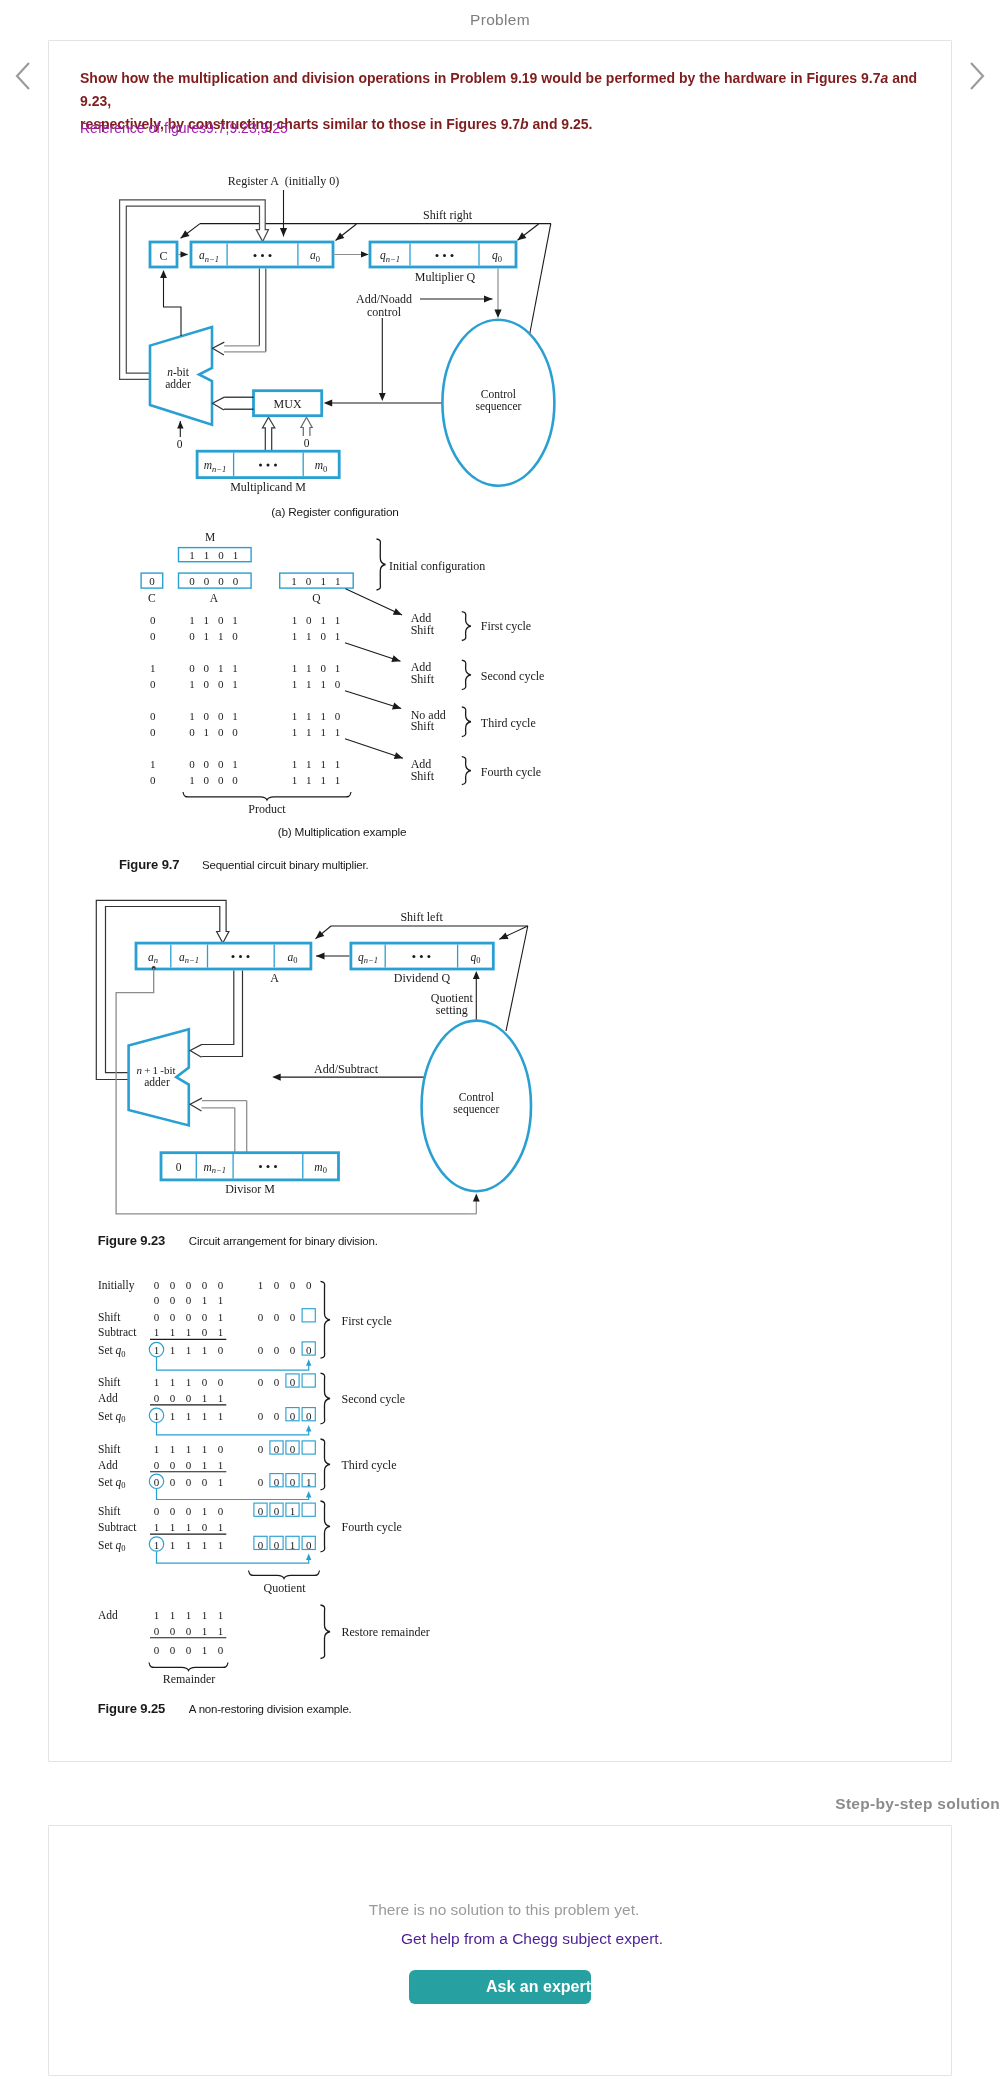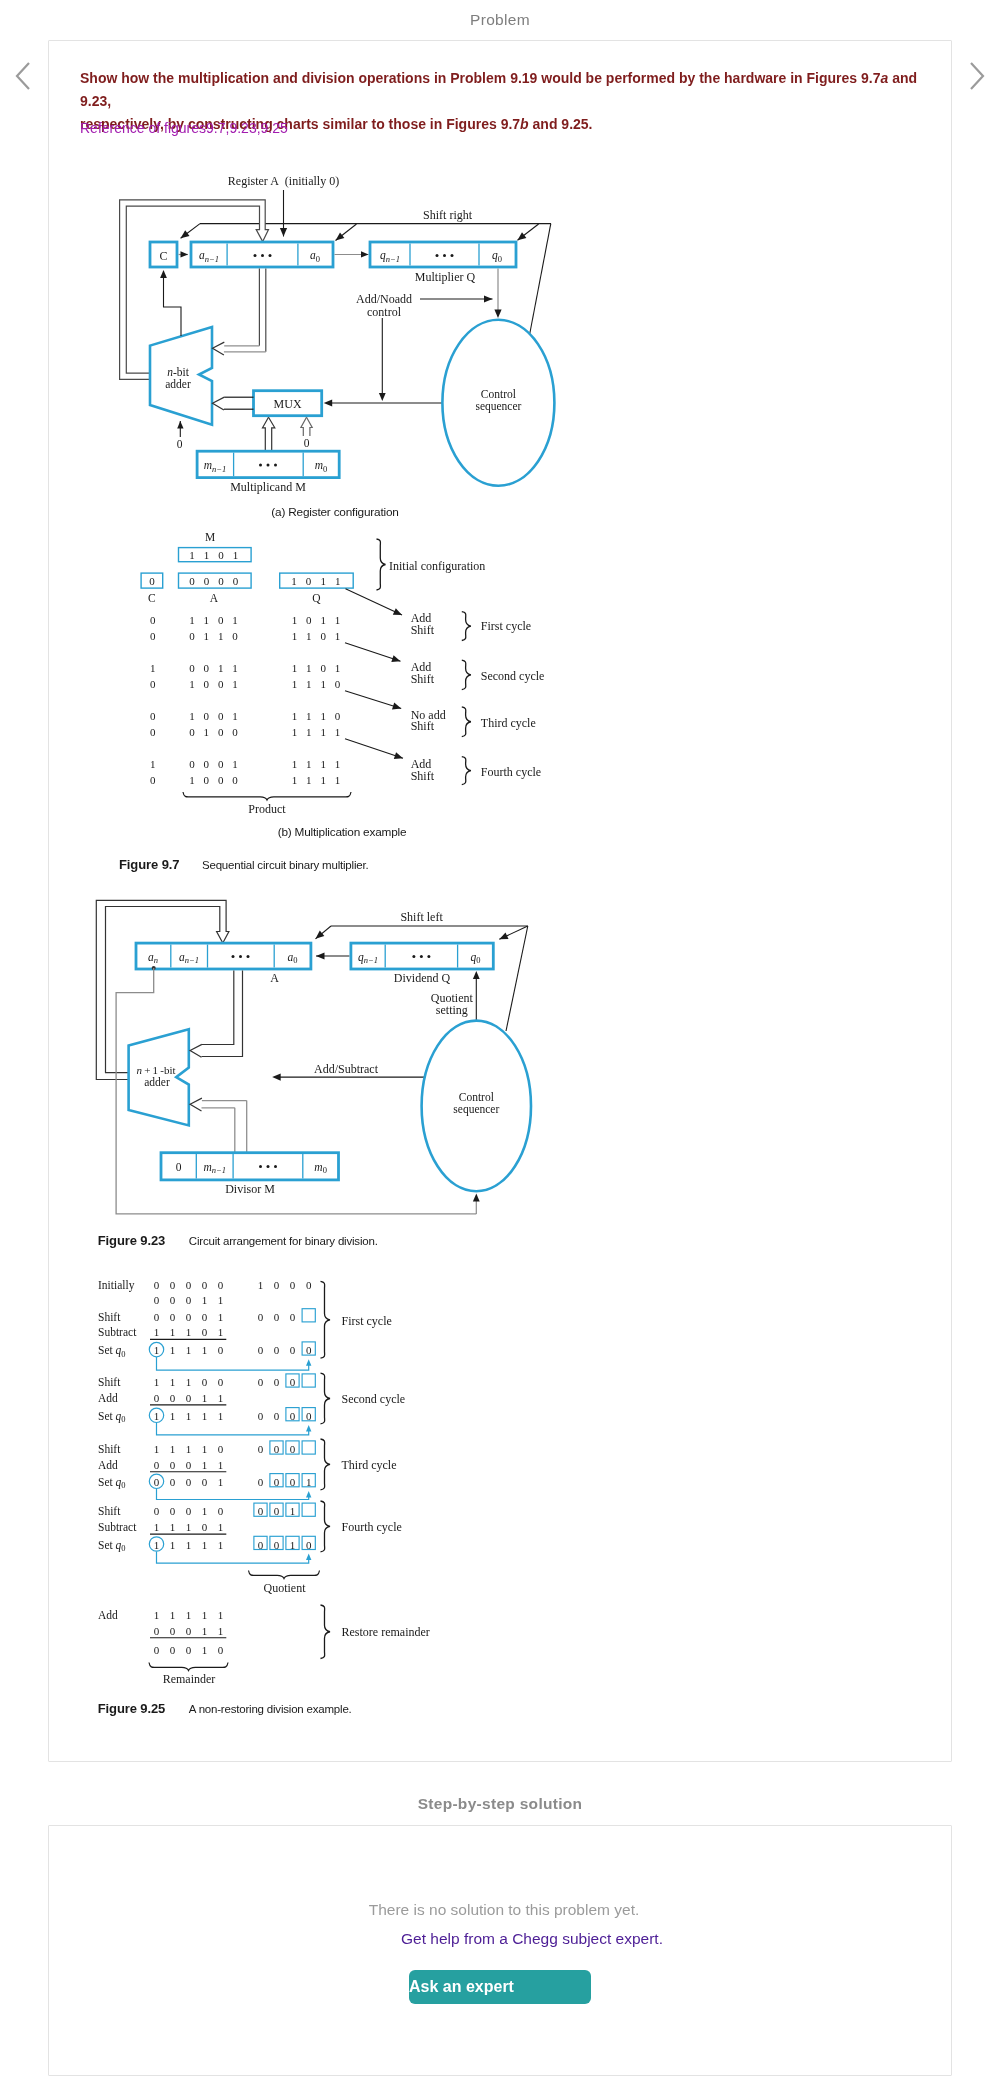--- a/index.html
+++ b/index.html
@@ -432,20 +432,20 @@
 <path d="M 320.5,1605 C 326.01,1606 324.49,1608.2 324.49,1612.04 L 324.49,1625.35 C 324.49,1629.83 327.34,1631.25 330.0,1631.75 C 327.34,1632.25 324.49,1633.67 324.49,1638.15 L 324.49,1651.46 C 324.49,1655.3 326.01,1657.5 320.5,1658.5" fill="none" stroke="#1a1a1a" stroke-width="1.3"></path>
 <text x="341.5" y="1636" text-anchor="start" style="font-family:'Liberation Serif',serif;font-size:12px;fill:#1a1a1a">Restore remainder</text>
 
 <path d="M 149,1662.5 C 150,1668.5 153,1667.3 157,1667.3 L 181.7,1667.3 C 186.5,1667.3 188.0,1669.3 188.5,1670.5 C 189.0,1669.3 190.5,1667.3 195.3,1667.3 L 220,1667.3 C 224,1667.3 227,1668.5 228,1662.5" fill="none" stroke="#1a1a1a" stroke-width="1.2"></path>
 <text x="189" y="1682.5" text-anchor="middle" style="font-family:'Liberation Serif',serif;font-size:12px;fill:#1a1a1a">Remainder</text>
 </g>
 
 <text x="97.7" y="1713" text-anchor="start" style="font-family:'Liberation Sans',serif;font-size:11.5px;fill:#1a1a1a"><tspan style="font-weight:bold;font-size:13px;letter-spacing:-0.1px">Figure 9.25</tspan><tspan x="188.8" style="letter-spacing:-0.2px">A non-restoring division example.</tspan></text>
 </svg>
 
-<div style="position:absolute;top:1795px;left:0;width:1000px;text-align:center;font-size:15.5px;font-weight:bold;letter-spacing:0.3px;color:#8b8b8b;">Step-by-step solution</div>
+<div style="position:absolute;top:1795px;left:0;width:1000px;text-align:right;font-size:15.5px;font-weight:bold;letter-spacing:0.3px;color:#8b8b8b;">Step-by-step solution</div>
 
 <div class="card" style="left:48px;top:1825px;width:902px;height:249px;"></div>
 
 <div style="position:absolute;top:1901px;left:4px;width:1000px;text-align:center;font-size:15.5px;color:#9b9b9b;">There is no solution to this problem yet.</div>
 <div style="position:absolute;top:1930px;left:0;width:1000px;text-align:center;font-size:15.5px;color:#4c1d95;margin-left:32px;">Get help from a Chegg subject expert.</div>
 
-<div style="position:absolute;top:1970px;left:409px;width:182px;height:34px;background:#26a0a0;border-radius:6px;color:#fff;font-size:16px;font-weight:bold;text-align:left;line-height:34px;">Ask an expert</div>
+<div style="position:absolute;top:1970px;left:409px;width:182px;height:34px;background:#26a0a0;border-radius:6px;color:#fff;font-size:16px;font-weight:bold;text-align:right;line-height:34px;">Ask an expert</div>
 
 </body></html>

